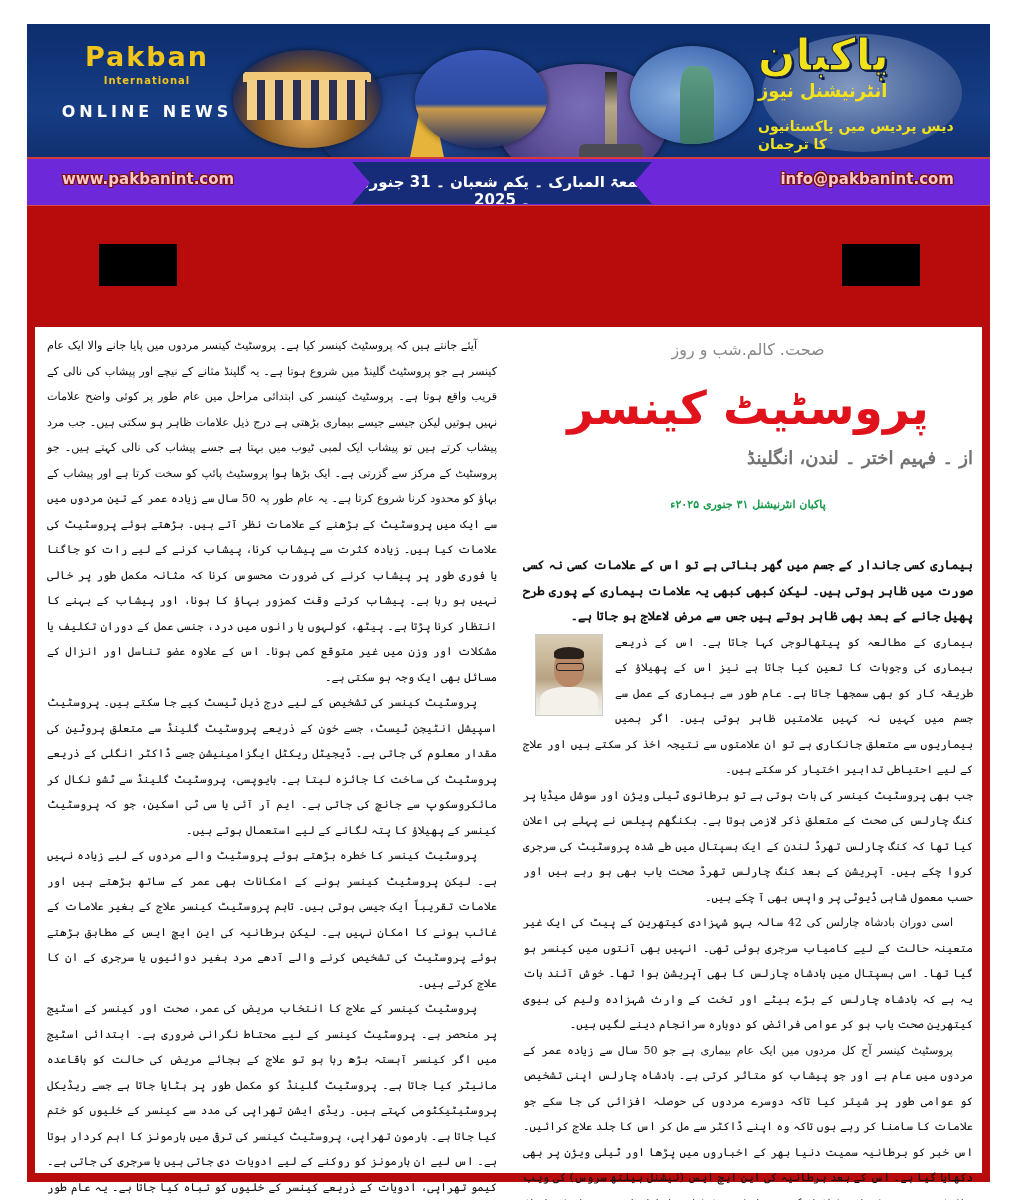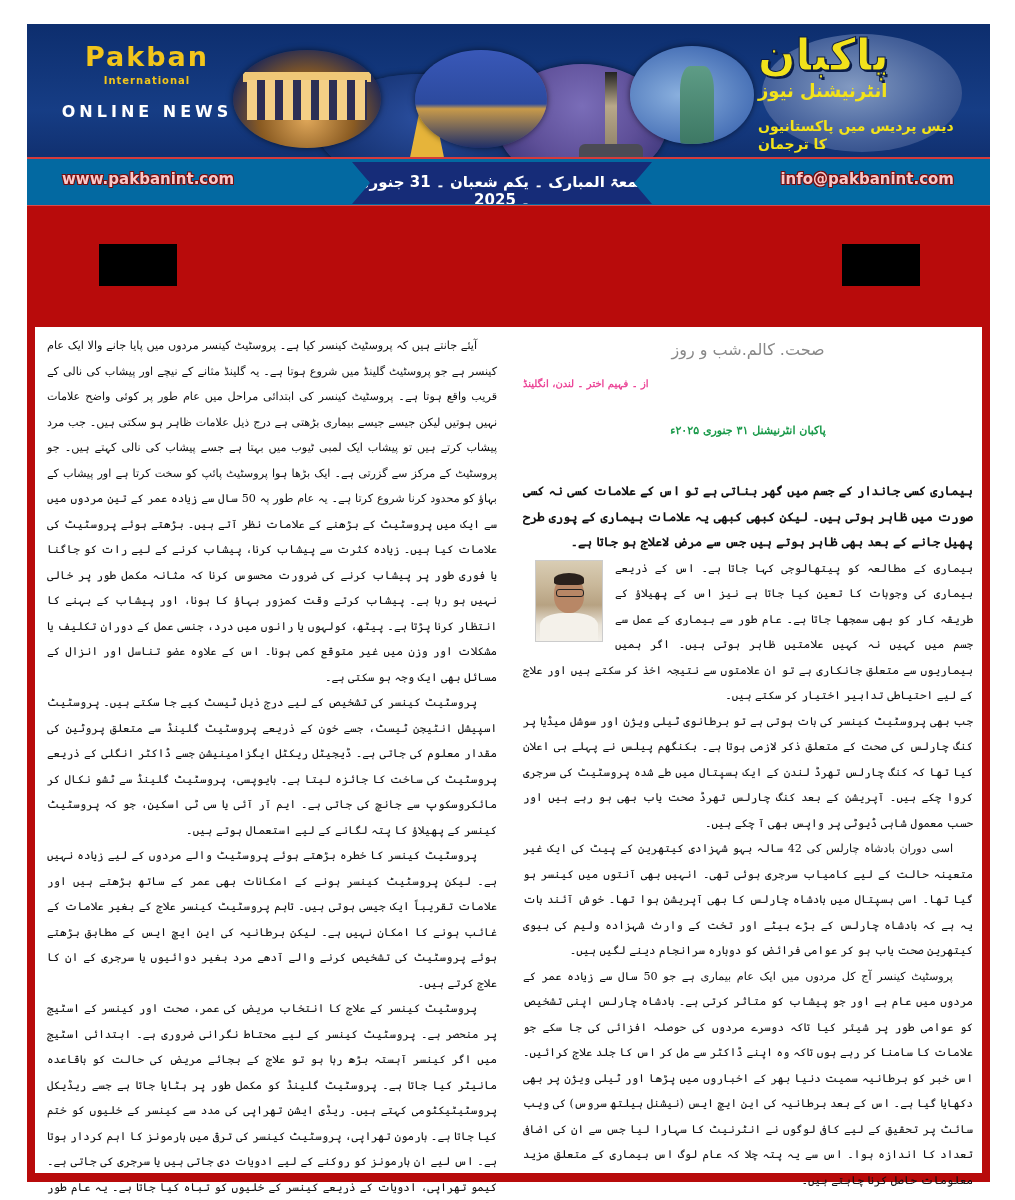--- a/index.html
+++ b/index.html
@@ -28,21 +28,21 @@
   .minar-base { position: absolute; left: 552px; top: 120px; width: 64px; height: 14px; background: #4b4b55; border-radius: 6px 6px 0 0; }
   .lm-liberty { left: 603px; top: 22px; width: 124px; height: 98px; background: radial-gradient(ellipse at 40% 50%, #8ab0de 0%, #4a73b8 70%, #28498c 100%); }
   .statue { position: absolute; left: 50px; top: 20px; width: 34px; height: 80px; background: linear-gradient(180deg, #5e9c86 0%, #3c7763 100%); border-radius: 30% 30% 10% 10%; }
   .globe { position: absolute; left: 735px; top: 10px; width: 200px; height: 118px; border-radius: 50%; background: radial-gradient(ellipse at 45% 45%, #8fa5c9 0%, #4c679f 55%, #223d7a 100%); opacity: .9; }
   .urdu-brand { position: absolute; right: 22px; top: 6px; width: 210px; text-align: left; direction: rtl; }
   .urdu-brand .big { color: #f2e21b; font-size: 44px; font-weight: bold; line-height: 50px; text-shadow: 2px 2px 0 #0b1d4a; -webkit-text-stroke: 1px #0b1d4a; }
   .urdu-brand .mid { color: #f2e21b; font-size: 18px; font-weight: bold; line-height: 22px; }
   .urdu-brand .small { color: #f2e21b; font-size: 14px; font-weight: bold; line-height: 18px; margin-top: 15px; }
 
   
-  .infobar { position: absolute; left: 0; top: 133px; width: 963px; height: 48px; background: #0369a1; border-top: 2px solid #d43b3b; box-sizing: border-box; }
+  .infobar { position: absolute; left: 0; top: 133px; width: 963px; height: 48px; background: #6d28d9; border-top: 2px solid #d43b3b; box-sizing: border-box; }
   .site-url, .site-email { position: absolute; top: 11px; color: #f9c8c8; font-weight: bold; font-size: 15px;
     text-shadow: -1px -1px 0 #7a0d0d, 1px -1px 0 #7a0d0d, -1px 1px 0 #7a0d0d, 1px 1px 0 #7a0d0d; }
   .site-url { left: 35px; }
   .site-email { right: 36px; }
   .ribbon { position: absolute; left: 325px; top: 3px; width: 300px; height: 42px; background: #162c78;
     clip-path: polygon(0 0, 100% 0, 94% 50%, 100% 100%, 0 100%, 6% 50%); }
   .ribbon-text { position: absolute; left: 0; right: 0; top: 11px; text-align: center; color: #ffffff; font-size: 15px; font-weight: bold; direction: rtl; }
 
   
   .band { position: absolute; left: 0; top: 181px; width: 963px; height: 120px; background: #b80b0b; border-top: 1px solid #d84a4a; }
@@ -53,21 +53,21 @@
   
   .content { position: absolute; left: 8px; top: 303px; width: 947px; height: 846px; background: #ffffff; }
   .col { position: absolute; top: 0; direction: rtl; text-align: justify; color: #111; font-family: "DejaVu Serif", serif; }
   .col p { margin: 0; font-size: 11.2px; line-height: 25.5px; }
   .col p.indent { text-indent: 20px; }
   .col-left { left: 12px; width: 450px; top: 6px; }
   .col-right { left: 488px; width: 450px; top: 0; }
 
   .column-label { text-align: center; color: #888888; font-size: 16px; font-family: "DejaVu Sans", sans-serif; margin-top: 8px; line-height: 30px; }
   .article-title { text-align: center; color: #e0121c; font-size: 46px; font-weight: 900; font-family: "DejaVu Sans", sans-serif; line-height: 62px; margin-top: 12px; }
-  .byline { text-align: left; color: #ec4899; font-size: 10px; font-weight: bold; margin-top: 6px; line-height: 26px; }
+  .byline { text-align: right; color: #737373; font-size: 18px; font-weight: bold; margin-top: 6px; line-height: 26px; }
   .pubinfo { text-align: center; color: #1a9a4a; font-size: 11px; font-weight: bold; margin-top: 24px; line-height: 20px; }
   .intro-p { margin-top: 38px !important; font-weight: bold; font-size: 12.2px !important; }
 
   .author-photo { float: left; width: 66px; height: 80px; margin: 4px 12px 4px 12px; border: 1px solid #ccc;
     background: linear-gradient(180deg, #d9cdb4 0%, #c9b89a 30%, #b7a282 55%, #e8e2d6 80%, #f2efe9 100%); position: relative; overflow: hidden; }
   .author-photo .face { position: absolute; left: 18px; top: 16px; width: 30px; height: 36px; background: #b88766; border-radius: 45% 45% 45% 45%; }
   .author-photo .hair { position: absolute; left: 18px; top: 12px; width: 30px; height: 12px; background: #2a211c; border-radius: 50% 50% 20% 20%; }
   .author-photo .glasses { position: absolute; left: 20px; top: 28px; width: 26px; height: 6px; border: 1px solid #222; border-radius: 3px; }
   .author-photo .shirt { position: absolute; left: 4px; top: 52px; width: 58px; height: 30px; background: #f4f1ea; border-radius: 40% 40% 0 0; }
 </style>
@@ -115,20 +115,21 @@
 
   <div class="band">
     <div class="ad-block ad-left"></div>
     <div class="ad-block ad-right"></div>
   </div>
 
   <div class="content">
 
     <div class="col col-right">
       <div class="column-label">صحت. کالم.شب و روز</div>
+      <div class="article-title">پروسٹیٹ کینسر</div>
       <div class="byline">از ۔ فہیم اختر ۔ لندن، انگلینڈ</div>
       <div class="pubinfo">پاکبان انٹرنیشنل ۳۱ جنوری ۲۰۲۵ء</div>
       <p class="intro-p">بیماری کسی جاندار کے جسم میں گھر بناتی ہے تو اس کے علامات کسی نہ کسی صورت میں ظاہر ہوتی ہیں۔ لیکن کبھی کبھی یہ علامات بیماری کے پوری طرح پھیل جانے کے بعد بھی ظاہر ہوتے ہیں جس سے مرض لاعلاج ہو جاتا ہے۔</p>
       <div class="author-photo">
         <div class="shirt"></div>
           <div class="face"></div>
           <div class="hair"></div>
           <div class="glasses"></div>
       </div>
       <p>بیماری کے مطالعہ کو پیتھالوجی کہا جاتا ہے۔ اس کے ذریعے بیماری کی وجوہات کا تعین کیا جاتا ہے نیز اس کے پھیلاؤ کے طریقہ کار کو بھی سمجھا جاتا ہے۔ عام طور سے بیماری کے عمل سے جسم میں کہیں نہ کہیں علامتیں ظاہر ہوتی ہیں۔ اگر ہمیں بیماریوں سے متعلق جانکاری ہے تو ان علامتوں سے نتیجہ اخذ کر سکتے ہیں اور علاج کے لیے احتیاطی تدابیر اختیار کر سکتے ہیں۔</p>

